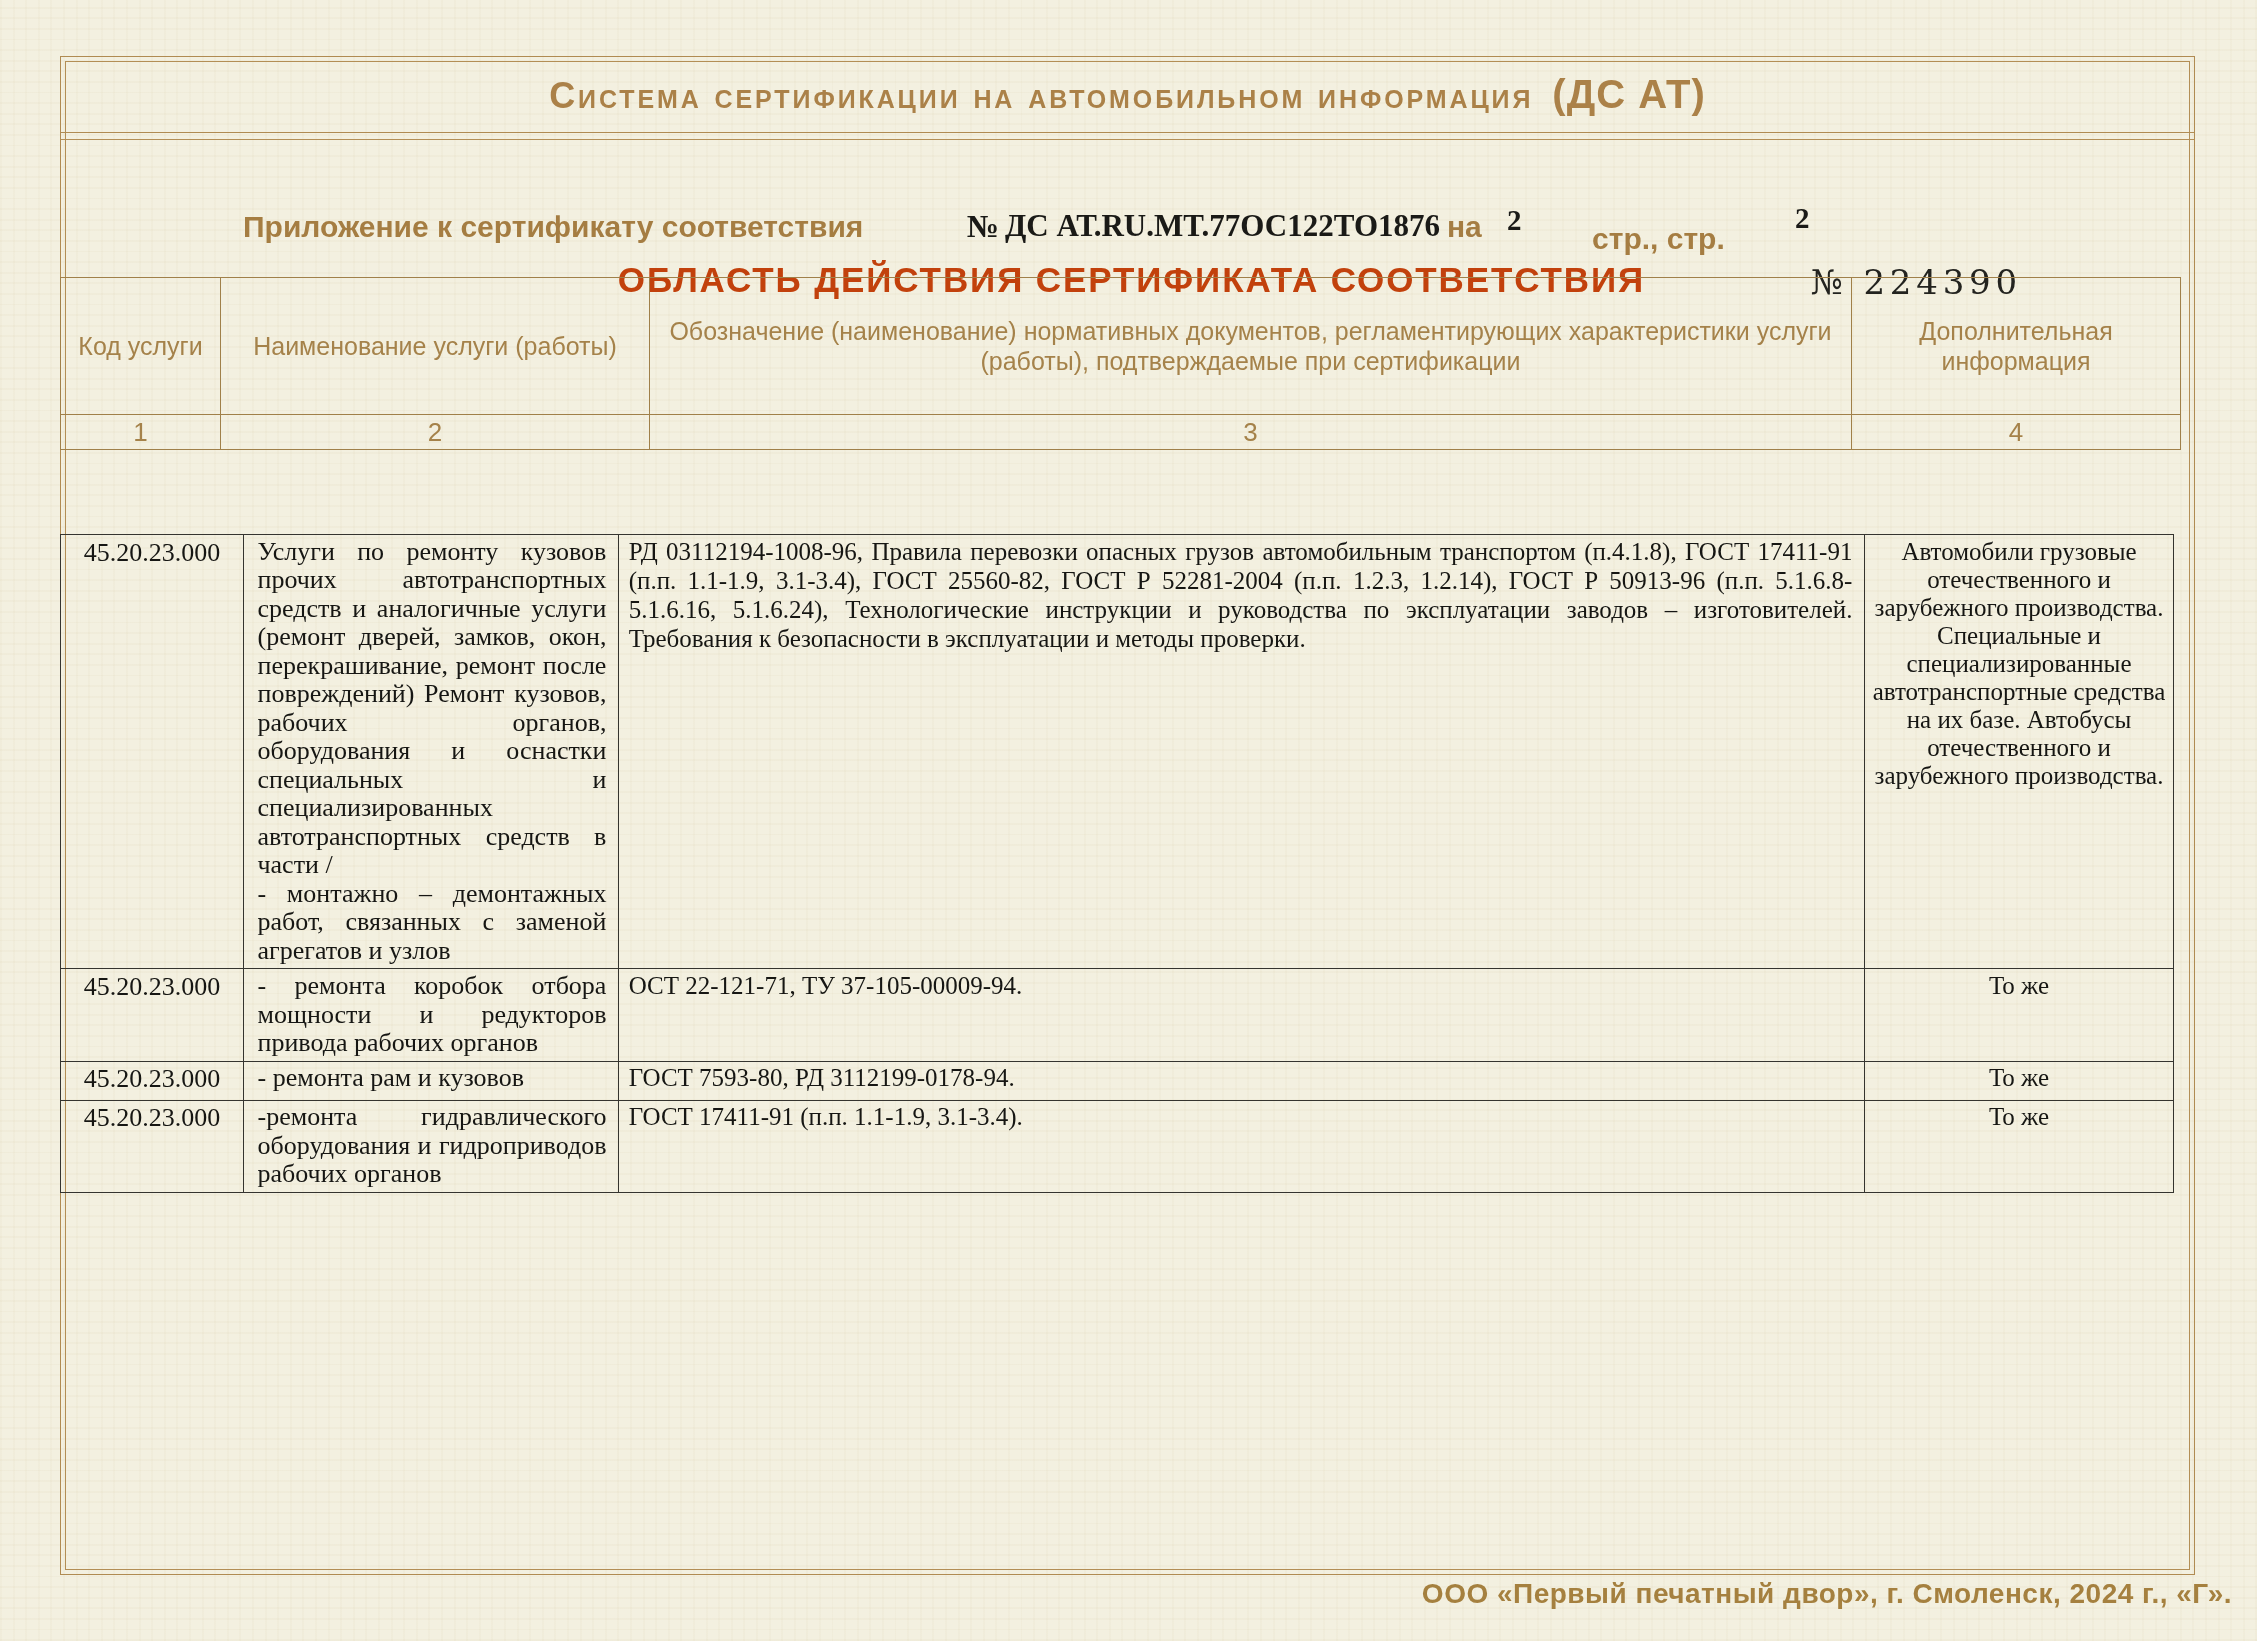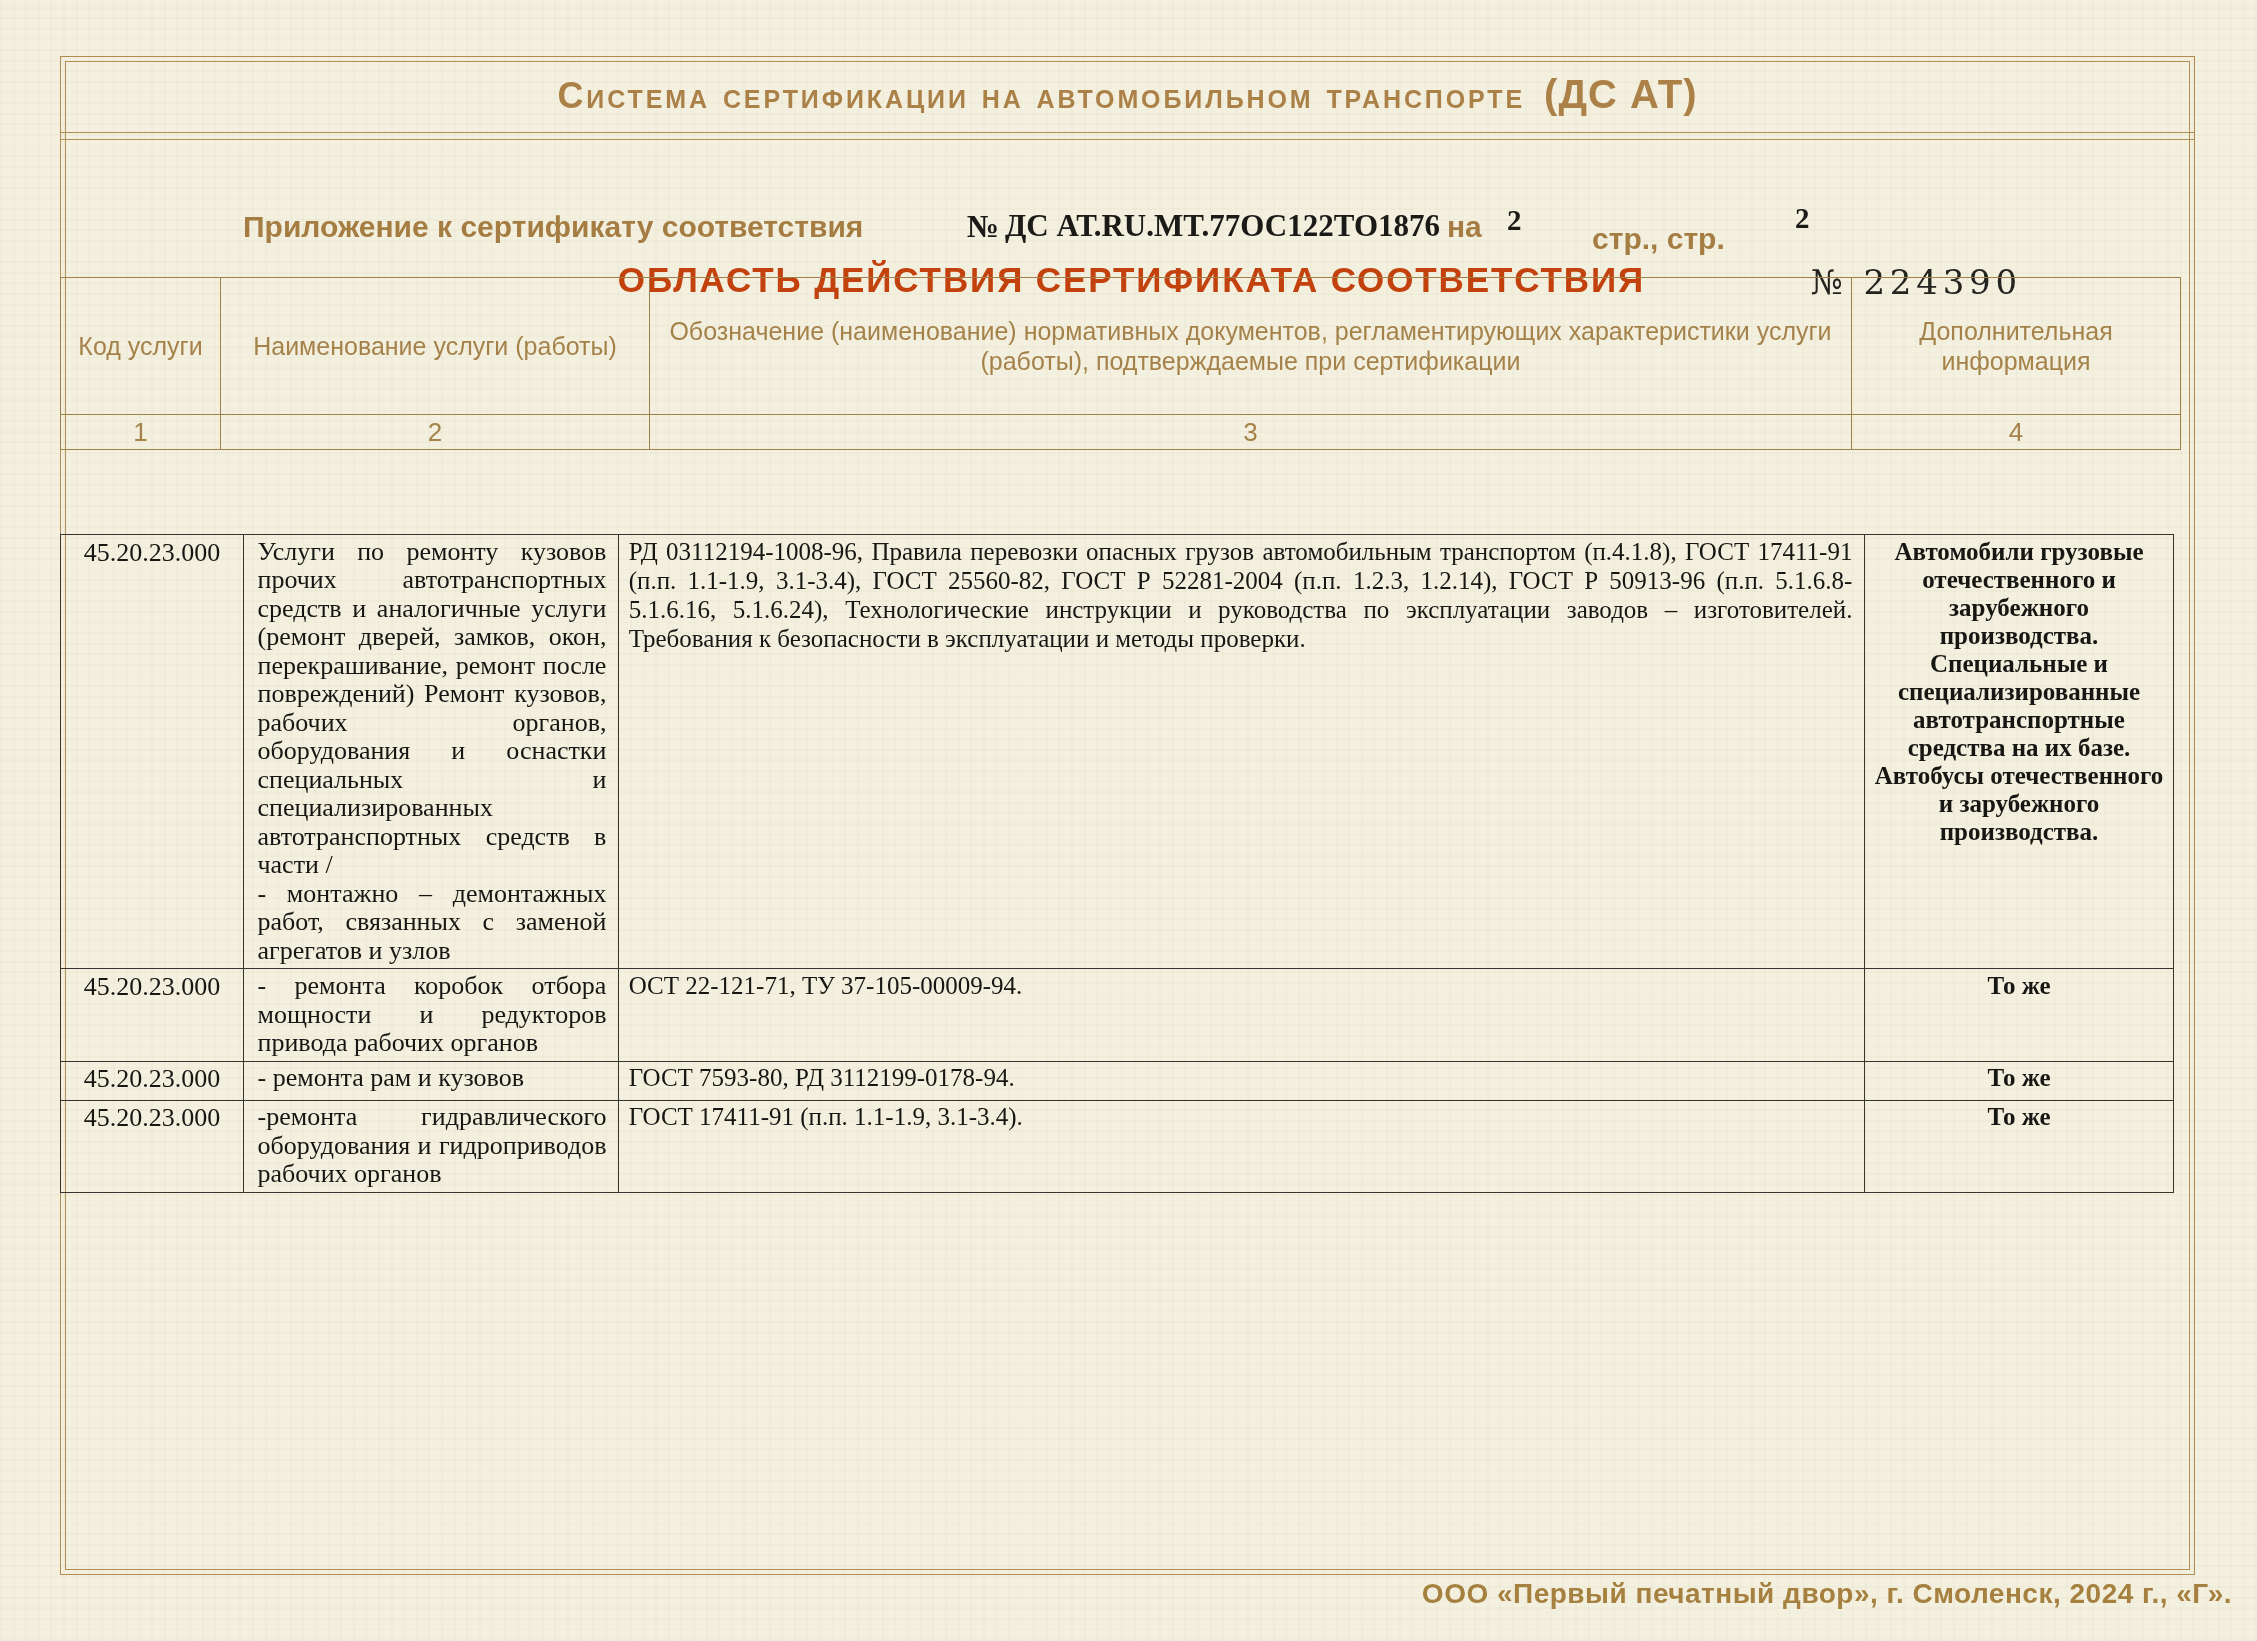--- a/index.html
+++ b/index.html
@@ -33,32 +33,32 @@
   .head-table{position:absolute;left:60px;top:277px;width:2120px;}
   .head-table td{border:1.9px solid #a08049;vertical-align:middle;text-align:center;
     color:#a5824a;font-size:25px;line-height:30px;padding:3.9px 9.7px;}
   .head-table .num-row td{height:34px;padding:0 9.7px;font-size:26px;}
   .head-table .lbl-row td{height:128px;}
   .body-table{position:absolute;left:60px;top:534px;width:2113px;font-family:"Liberation Serif",serif;}
   .body-table td{border:1.9px solid #35342f;vertical-align:top;color:#161613;}
   .cell-code{font-size:26px;text-align:center;padding-top:2.9px;}
   .cell-name{font-size:26px;line-height:28.5px;text-align:justify;white-space:pre-line;padding:2.9px 11.6px 2.9px 13.5px;}
   .cell-docs{font-size:25px;line-height:29px;text-align:justify;padding:1.9px 11.6px 1.9px 9.7px;}
-  .cell-info{font-size:25px;line-height:28px;text-align:center;padding:2.9px 7.7px;font-weight:bold;}
+  .cell-info{font-size:25px;line-height:28px;text-align:center;padding:2.9px 7.7px;}
   .signing-zone{position:absolute;left:0;top:1159px;width:100%;height:444px;}
   .print-footer{position:absolute;right:25px;top:1578px;font-size:28px;font-weight:bold;color:#a5803f;letter-spacing:0.5px;}
 </style>
 </head>
 <body>
 
 <div class="frame">
   <div class="frame-inner"></div>
   <div class="title-band">
     <div class="system-title">
-      <span>Система сертификации на автомобильном транспорте</span><span class="suffix">(ДС АТ)</span>
+      <span>Система сертификации на автомобильном информация</span><span class="suffix">(ДС АТ)</span>
     </div>
   </div>
 
   <div class="appendix-line">
     <span class="lbl-brown" style="left:182px;top:0;">Приложение  к сертификату соответствия</span>
     <span class="val-black" style="left:906px;top:-1.9px;font-size:32px;">№</span>
     <span class="val-black" style="left:944px;top:-1.9px;font-size:31px;">ДС АТ.RU.MT.77ОС122ТО1876</span>
     <span class="lbl-brown" style="left:1386px;top:0;">на</span>
     <span class="val-black" style="left:1446px;top:-5.8px;font-size:29px;">2</span>
     <span class="lbl-brown" style="left:1531px;top:12px;">стр.,  стр.</span>

